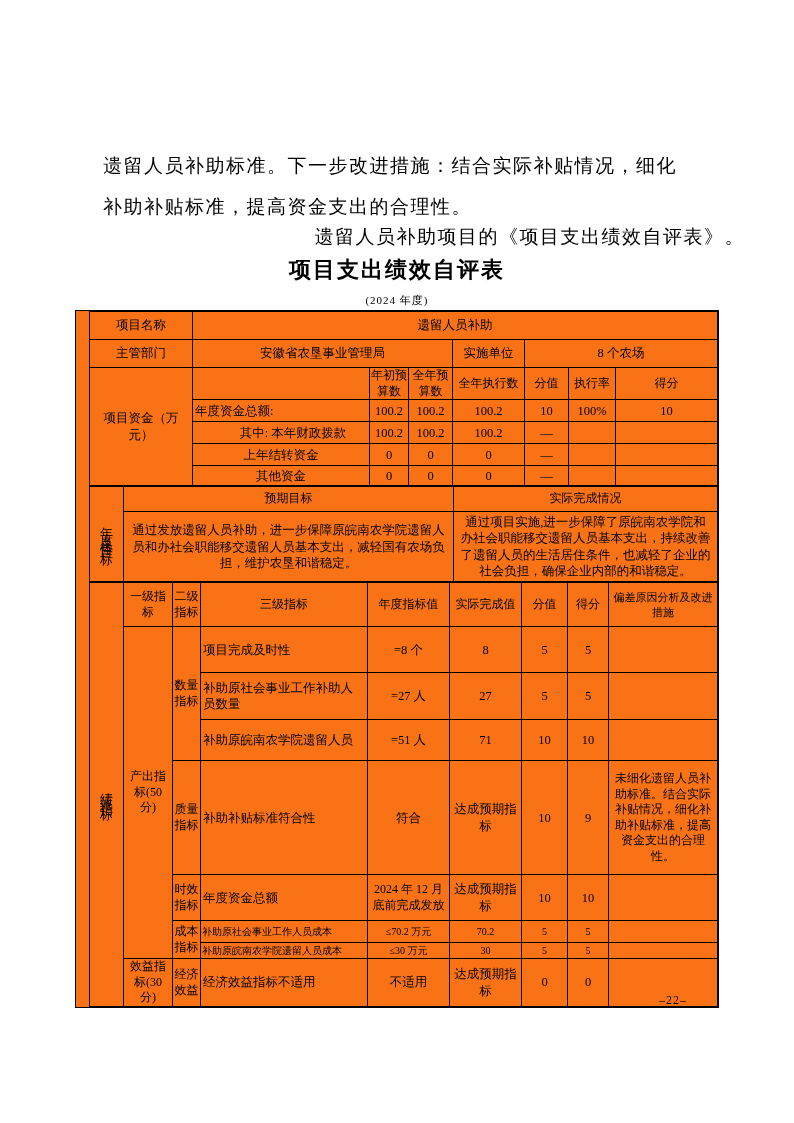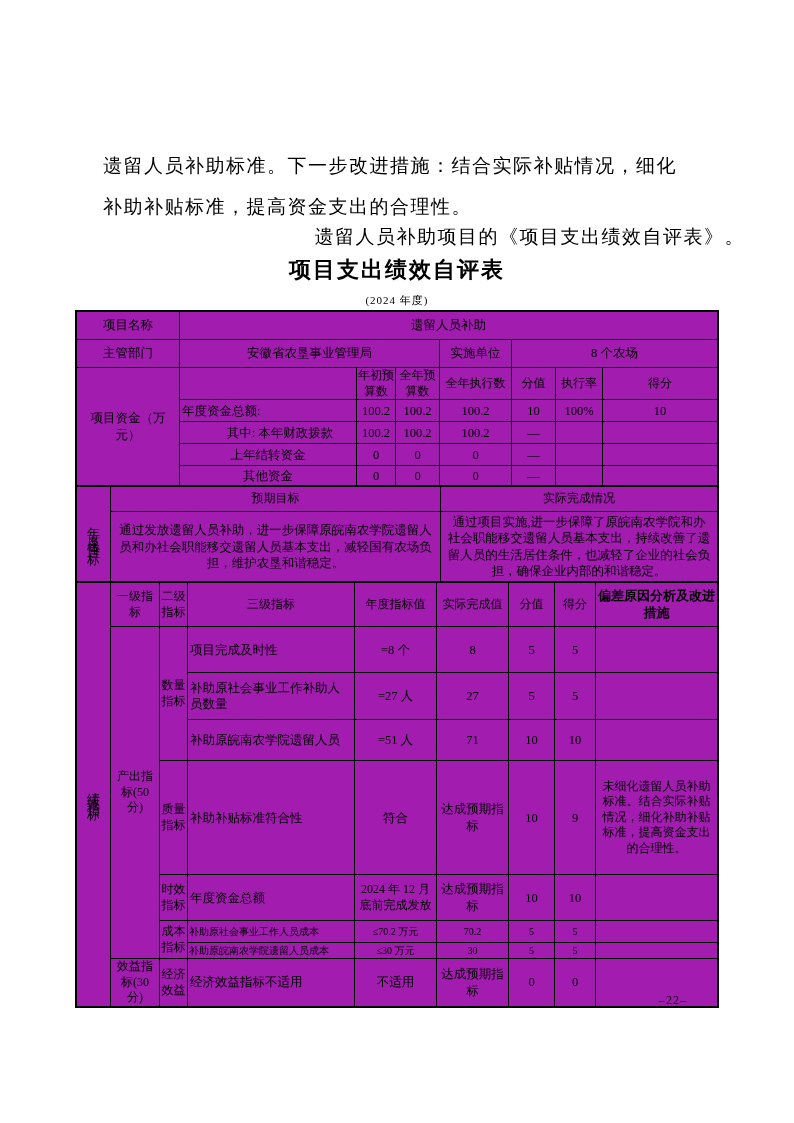--- a/index.html
+++ b/index.html
@@ -18,36 +18,36 @@
     position:absolute; left:0; top:255px; width:794px;
     text-align:center; font-family:"Liberation Sans", sans-serif;
     font-weight:bold; font-size:22px; letter-spacing:2px;
   }
   .doc-subtitle {
     position:absolute; left:0; top:293px; width:794px;
     text-align:center; font-size:11px; letter-spacing:1px;
   }
   .tbl-wrap {
     position:absolute; left:75px; top:310px; width:644px;
-    border:1.5px solid #000; background:#a21caf;
+    border:1.5px solid #000; background:#f97316;padding-left:13px;
   }
   table { border-collapse:collapse; width:100%; table-layout:fixed; }
   td {
     border:1px solid #000;
     text-align:center; vertical-align:middle;
     font-size:12.5px; line-height:1.3;
     padding:1px 2px; overflow:hidden;
     word-break:break-all;
   }
   td.left   { text-align:left; }
   td.indent { text-align:center; padding-left:26px; }
   td.goal   { font-size:12.5px; padding:2px 6px; }
   td.small  { font-size:10px; line-height:1.15; padding:0 1px; }
   td.hdr    { font-size:12px; padding:0 1px; }
-  td.hdr-sm { font-size:13px; padding:0 1px; letter-spacing:0;font-weight:bold; }
+  td.hdr-sm { font-size:11px; padding:0 1px; letter-spacing:0; }
   td.remark { font-size:12px; padding:1px 3px; }
   .vert {
     writing-mode:vertical-lr; text-orientation:upright;
     display:inline-block; letter-spacing:5px; line-height:1;
     font-size:13px;
   }
   .pagenum {
     position:absolute; left:633px; top:993px; width:80px;
     text-align:center; font-size:12px; letter-spacing:1px;
   }

